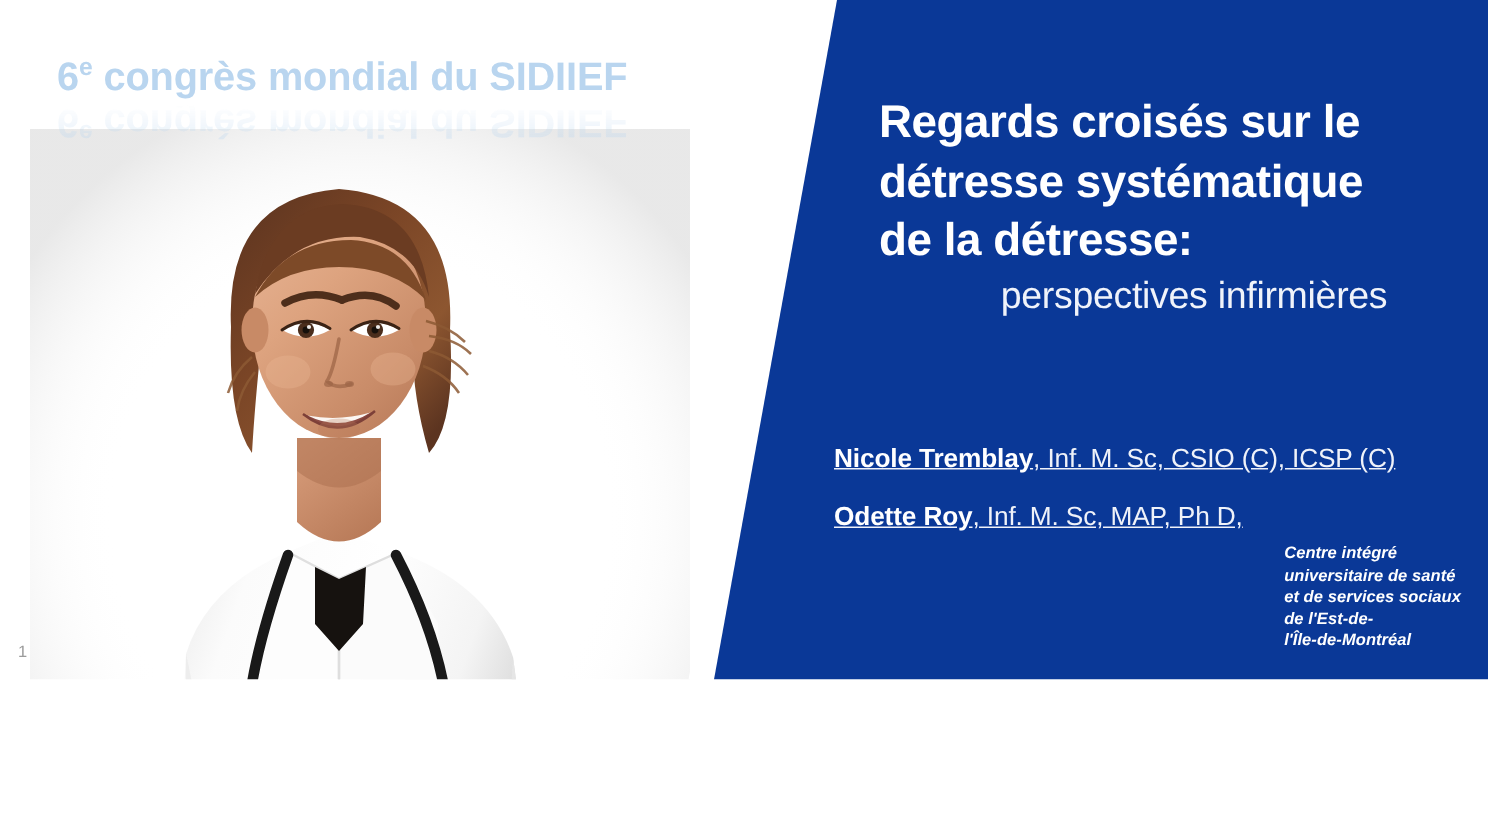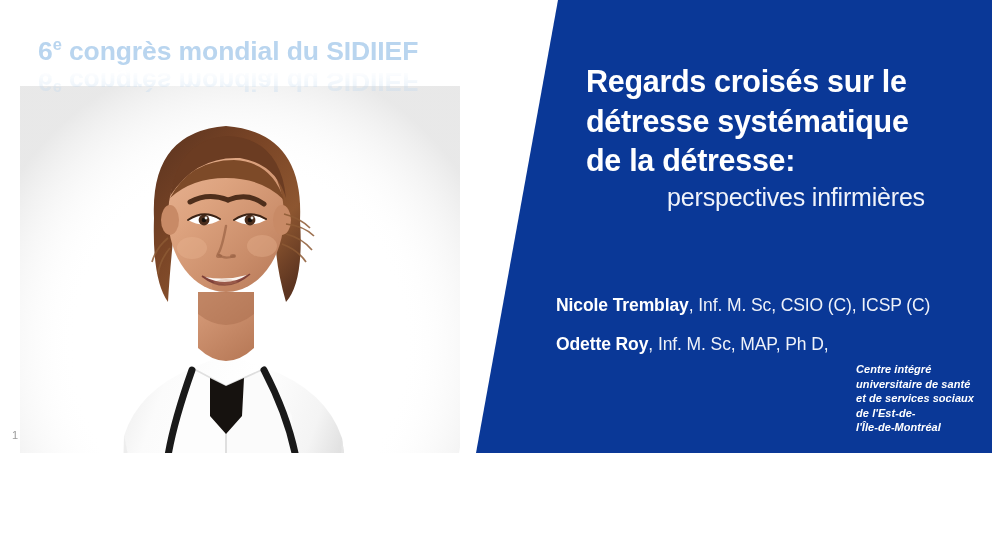--- a/index.html
+++ b/index.html
@@ -122,20 +122,21 @@
     width: 400px;
     z-index: 5;
   }
   .author-line {
     font-size: 17.5px;
     color: #EFF2F9;
     line-height: 1.34;
     font-weight: 300;
     letter-spacing: -0.1px;
     margin: 0 0 16px 0;
+    text-decoration: underline;
   }
   .author-line:last-child { margin-bottom: 4px; }
   .author-line b {
     font-weight: bold;
     color: #ffffff;
   }
 
   
   .logo-block {
     position: absolute;

